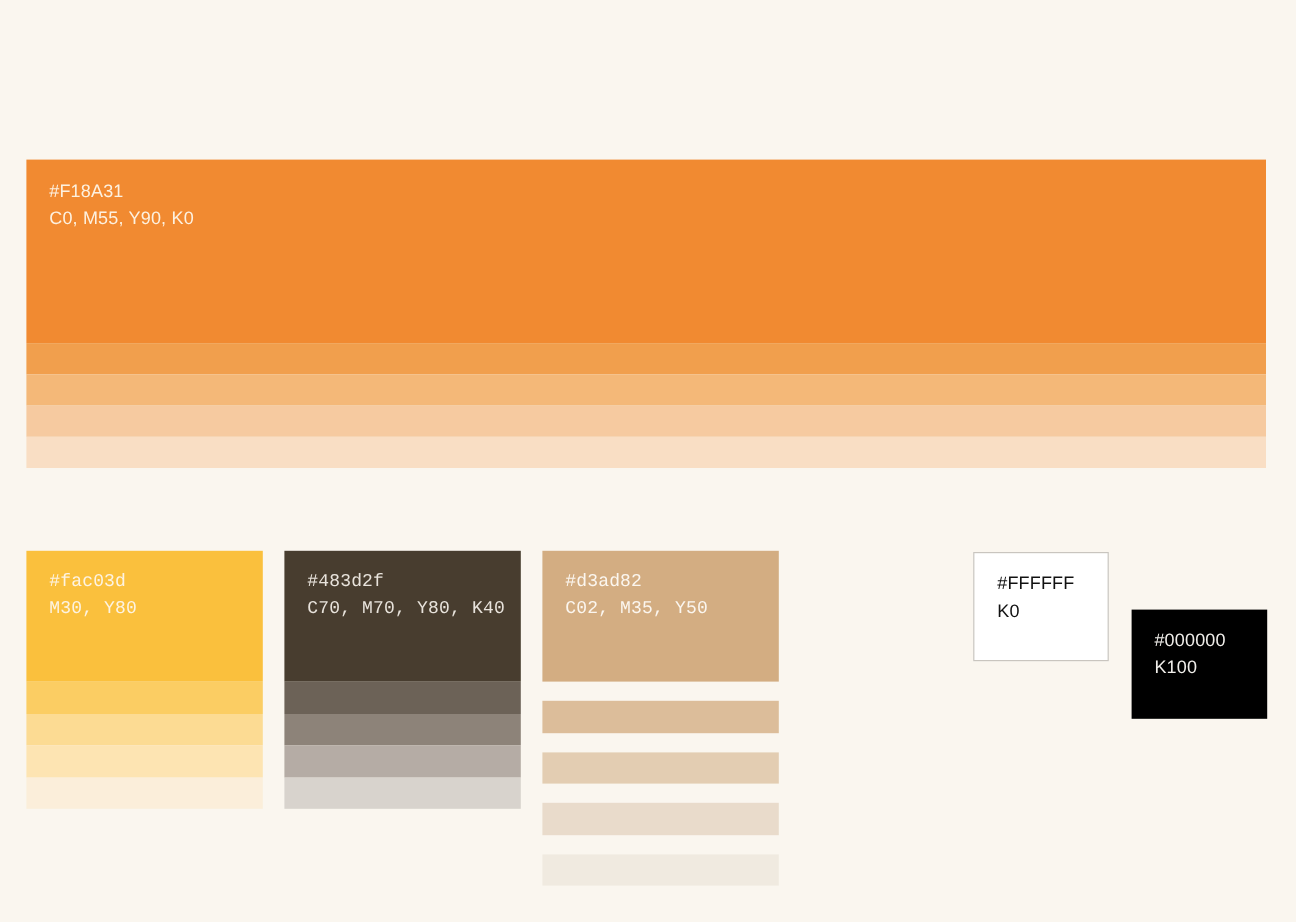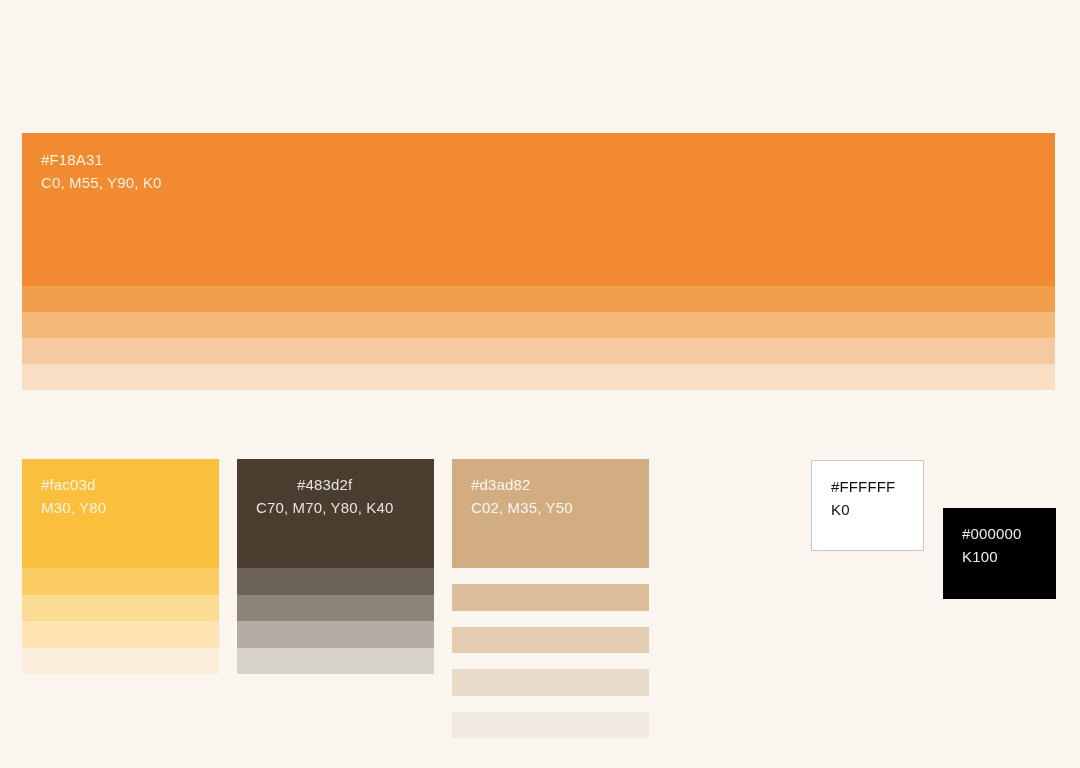--- a/index.html
+++ b/index.html
@@ -57,26 +57,26 @@
     left: 22px;
     top: 133px;
     width: 1033px;
     height: 206px;
   }
   #banner-swatch .swatch-main { height: 153px; }
   #banner-swatch .tint { height: 26px; }
   #banner-swatch .swatch-labels { left: 19px; top: 16px; }
 
   
-  .row-swatch { top: 459px; width: 197px; height: 215px; }
+  .row-swatch { top: 459px; width: 197px; height: 215px; font-family: Liberation Mono, monospace; }
   .row-swatch .swatch-main { height: 109px; }
   .row-swatch .tint { height: 26.5px; }
 
   #swatch-yellow { left: 22px; }
-  #swatch-brown  { left: 237px; text-align: center; }
+  #swatch-brown  { left: 237px; }
   #swatch-tan    { left: 452px; gap: 16px; }
 
   
   .chip {
     position: absolute;
     top: 460px;
     width: 113px;
     height: 91px;
     box-sizing: border-box;
   }

